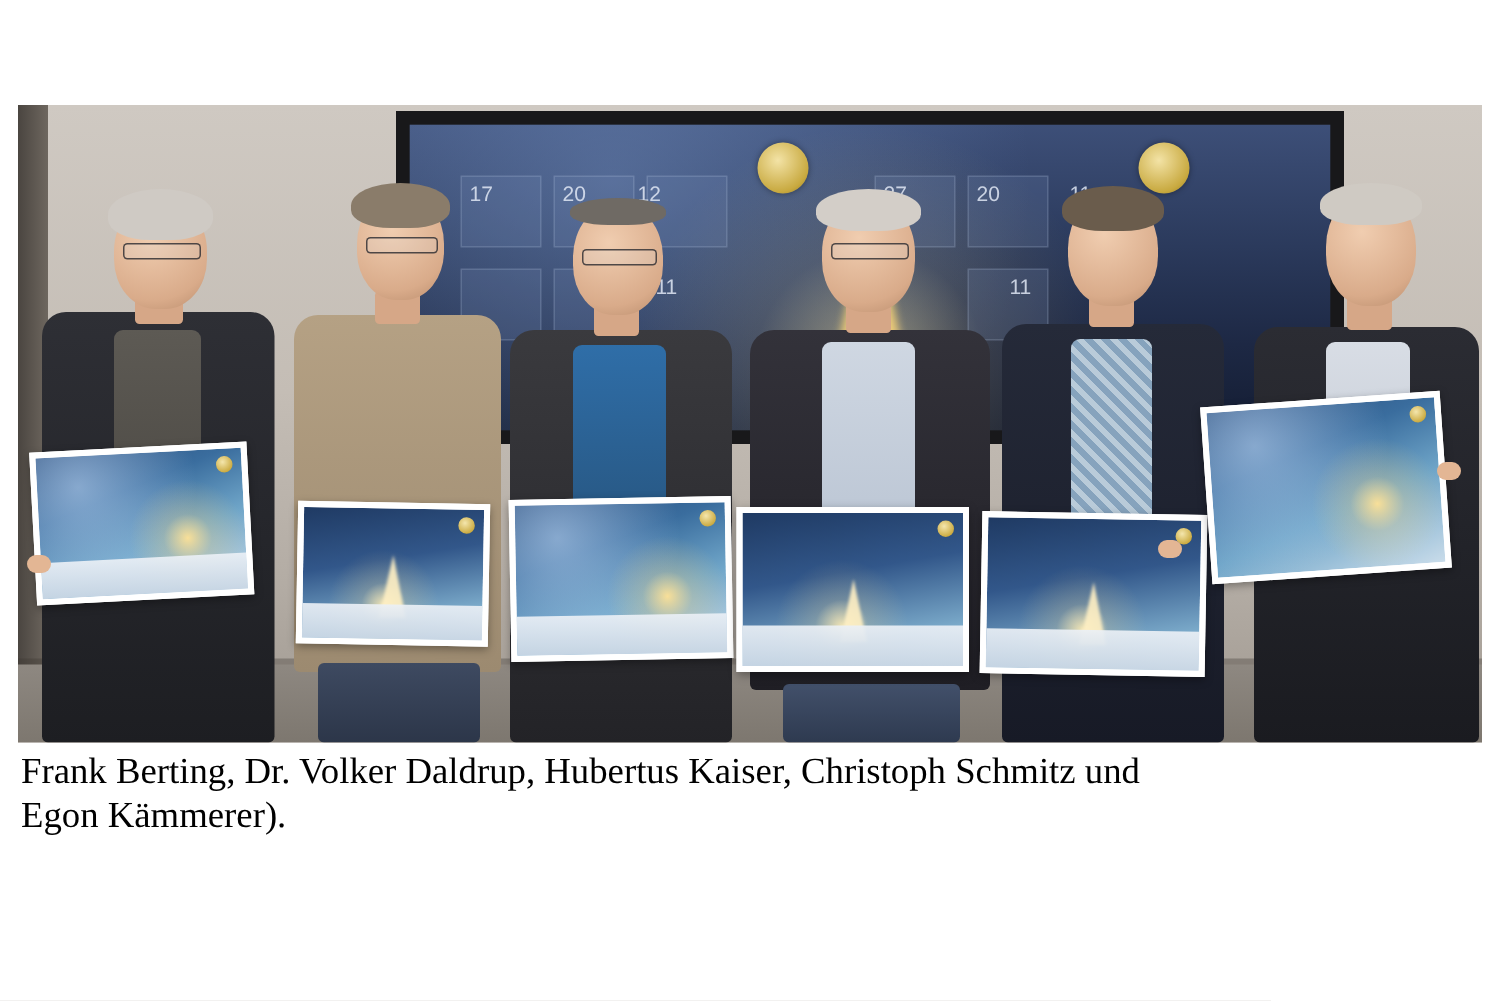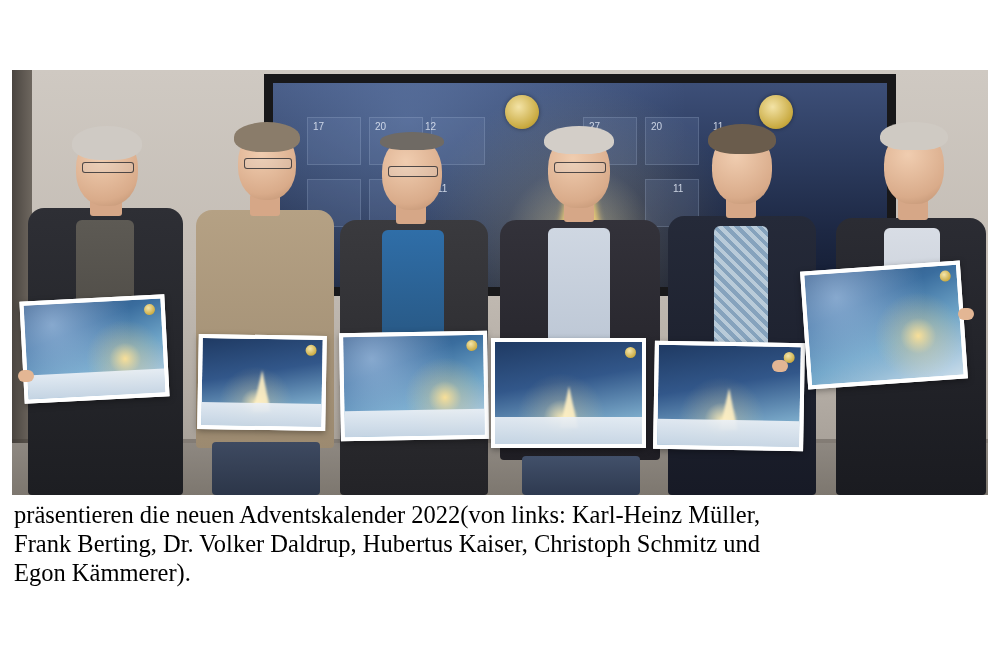--- a/index.html
+++ b/index.html
@@ -92,21 +92,21 @@
     width: 34px; height: 34px;
     border-radius: 50%;
     background: radial-gradient(circle at 40% 35%, #f3e3a6, #c8a93f 70%, #8f7521 100%);
     box-shadow: 0 0 4px rgba(0,0,0,0.4);
   }
   .lions-logo.l1 { left: 232px; top: 12px; }
   .lions-logo.l2 { left: 486px; top: 12px; }
   .doornum {
     position: absolute;
     color: rgba(225,232,245,0.85);
-    font-size: 10px;
+    font-size: 14px;
     font-family: "Liberation Sans", sans-serif;
   }
   .door {
     position: absolute;
     background: rgba(120,145,190,0.18);
     border: 1px solid rgba(200,215,240,0.18);
   }
 
   
   .wall-left-dark {
@@ -357,20 +357,19 @@
           <div class="art"></div>
           <div class="plogo"></div>
         </div>
         <div class="hand" style="left:140px; top:238px;"></div>
       </div>
 
     </div>
   </div>
 
   <div class="caption">
-    <div class="line">präsentieren die neuen Adventskalender 2022(von links: Karl-Heinz Müller,</div>
     <div class="line">Frank Berting, Dr. Volker Daldrup, Hubertus Kaiser, Christoph Schmitz und</div>
     <div class="credit-row">
       <div class="line">Egon Kämmerer).</div>
     </div>
   </div>
 
 </div>
 
 </body></html>

